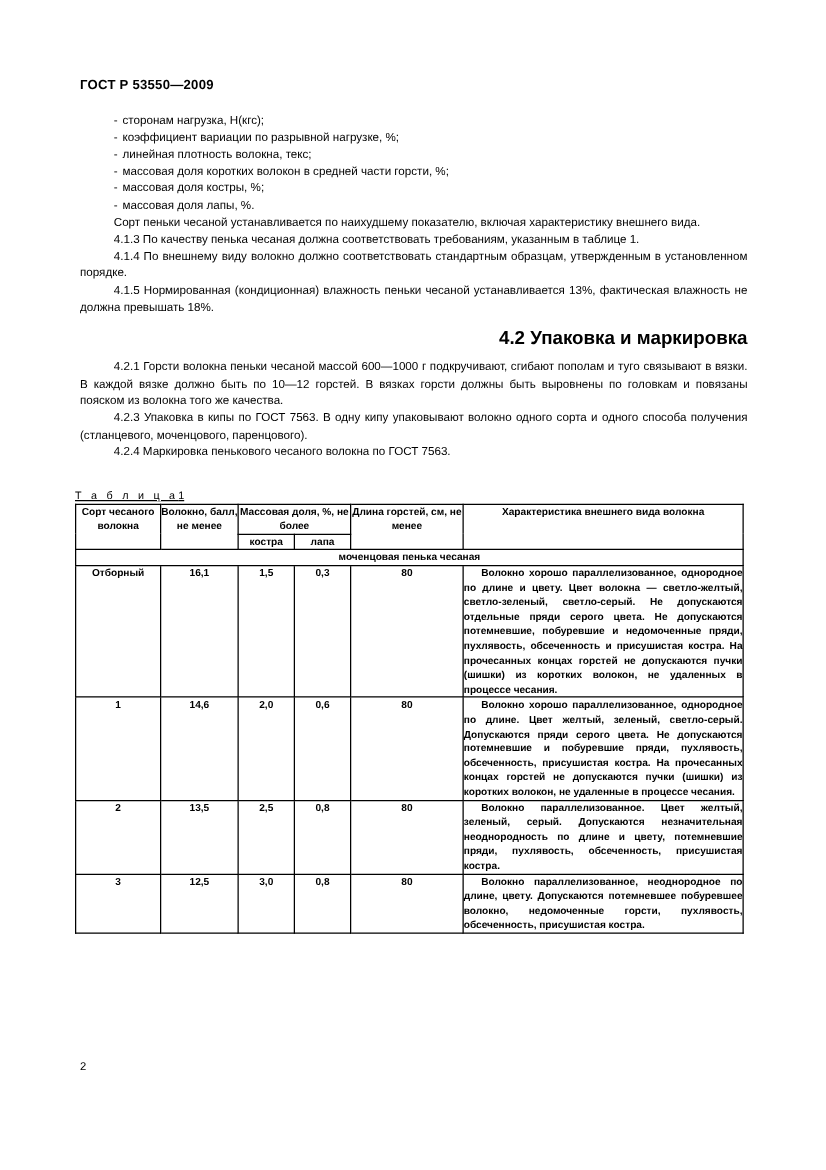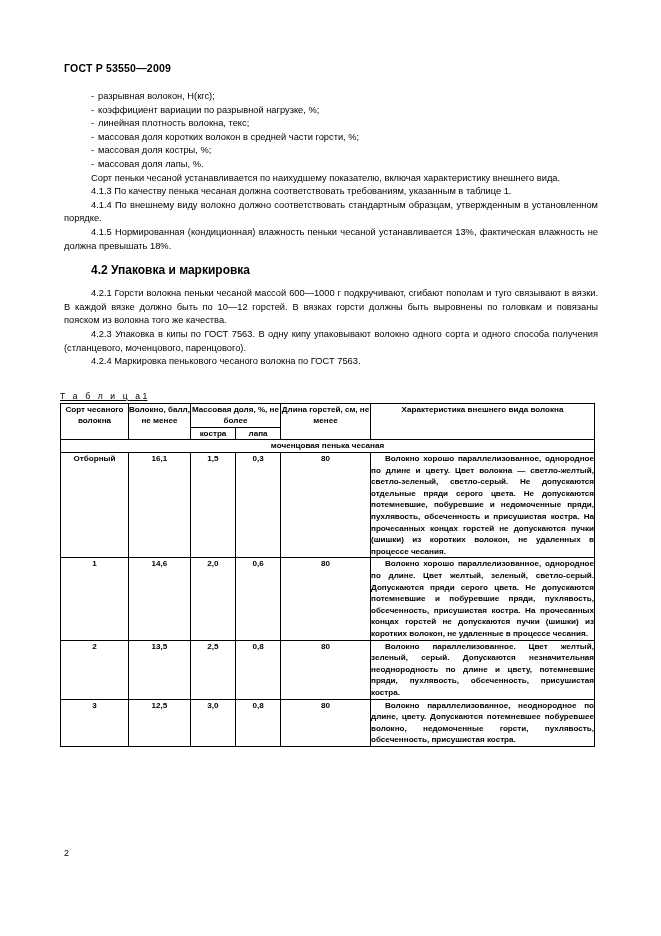--- a/index.html
+++ b/index.html
@@ -64,24 +64,25 @@
     line-height: 13.6px;
     text-align: justify;
     text-indent: 27px;
   }
   p.para.just-full {
     text-align: justify;
     text-justify: inter-word;
   }
   h2.sub-head {
     margin: 11px 0 10px 0;
-    font-size: 12px;
+    font-size: 15px;
     font-weight: bold;
     line-height: 13px;
     text-indent: 27px;
+    text-align: right;
   }
 
   
   .table-caption {
     margin-top: 22px;
     margin-bottom: 2px;
     font-size: 8.6px;
     letter-spacing: 2.6px;
     margin-left: -4px;
     text-decoration: underline;
@@ -153,21 +154,21 @@
 
 <div class="page">
 
   <div class="content">
 
     <div class="doc-header">ГОСТ Р 53550—2009</div>
 
     <div class="body-block">
 
       <ul class="dash-list">
-        <li><span class="dash">-</span><span>разрывная волокон, Н(кгс);</span></li>
+        <li><span class="dash">-</span><span>сторонам нагрузка, Н(кгс);</span></li>
         <li><span class="dash">-</span><span>коэффициент вариации по разрывной нагрузке, %;</span></li>
         <li><span class="dash">-</span><span>линейная плотность волокна, текс;</span></li>
         <li><span class="dash">-</span><span>массовая доля коротких волокон в средней части горсти, %;</span></li>
         <li><span class="dash">-</span><span>массовая доля костры, %;</span></li>
         <li><span class="dash">-</span><span>массовая доля лапы, %.</span></li>
       </ul>
 
       <p class="para just-full">Сорт пеньки чесаной устанавливается по наихудшему показателю, включая характеристику внешнего вида.</p>
 
       <p class="para">4.1.3  По качеству пенька чесаная должна соответствовать требованиям, указанным в таблице 1.</p>

